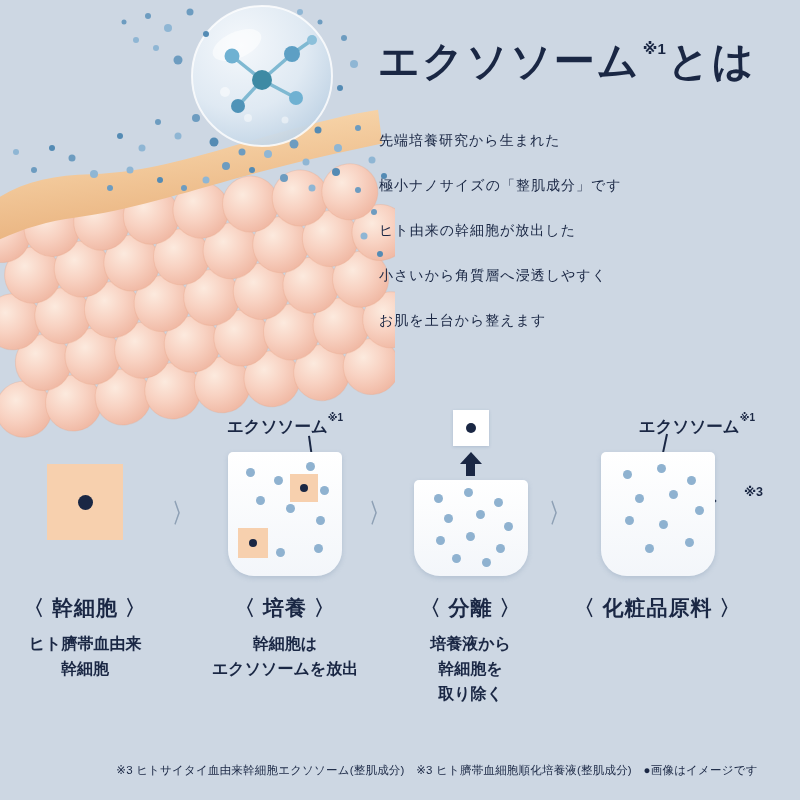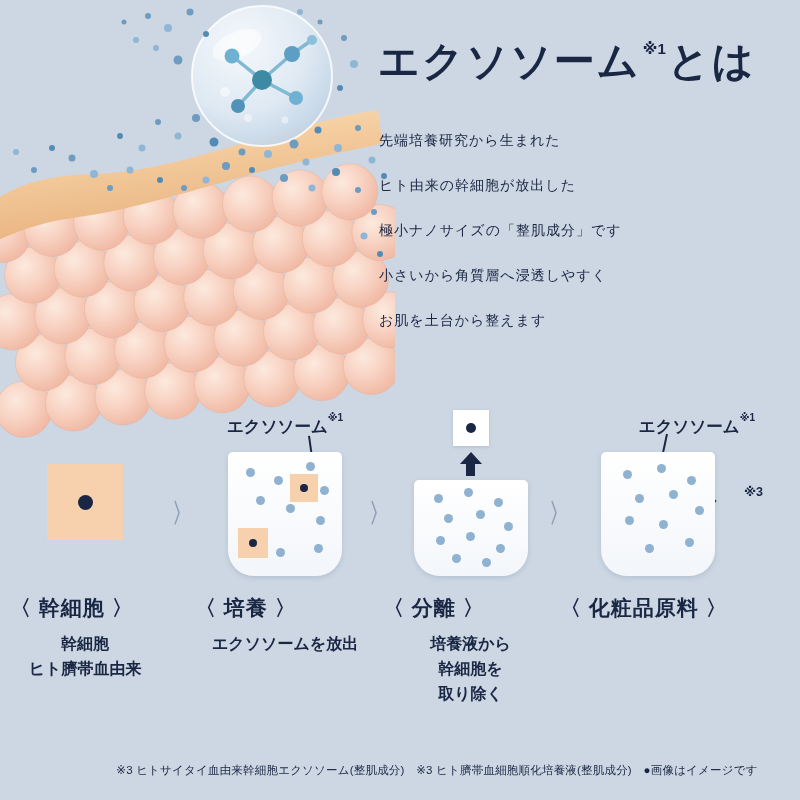--- a/index.html
+++ b/index.html
@@ -14,21 +14,21 @@
   .page{position:relative;width:800px;height:800px;background:var(--bg);overflow:hidden}
 
   .skin-art{position:absolute;left:0;top:0}
 
   .title{position:absolute;left:378px;top:34px;font-size:41px;font-weight:600;letter-spacing:2px;white-space:nowrap}
   .title sup{font-size:15px;font-weight:600;position:relative;top:-6px;letter-spacing:0;margin:0 2px}
   .desc{position:absolute;left:379px;top:118px}
   .desc p{font-size:14px;font-weight:500;line-height:45px;letter-spacing:1px;white-space:nowrap}
 
   .process{position:absolute;left:0;top:408px;width:800px;height:330px}
-  .step{position:absolute;top:0;display:flex;flex-direction:column;}
+  .step{position:absolute;top:0;display:flex;flex-direction:column;align-items:center}
   .visual{position:relative;width:100%;height:168px}
   .step-label{margin-top:18px;font-size:21px;font-weight:700;letter-spacing:1px;white-space:nowrap}
   .caption{margin-top:9px;text-align:center}
   .caption p{font-size:16px;font-weight:600;line-height:25px;white-space:nowrap}
   .chev{position:absolute;top:88px;width:28px;text-align:center;font-size:26px;color:#8ea0b5;font-weight:600;transform:scaleX(.75)}
 
   .big-square{position:absolute;left:37px;top:56px;width:76px;height:76px;background:var(--peach);display:flex;align-items:center;justify-content:center}
   .navy-dot{border-radius:50%;background:var(--navy);display:block}
   .d15{width:15px;height:15px}
   .d10{width:10px;height:10px}
@@ -192,38 +192,38 @@
         <circle cx="364" cy="236" r="3.5" fill="#8fb6d4"></circle>
         <circle cx="380" cy="254" r="3" fill="#548bb4"></circle>
     </g>
   </svg>
 
   <h1 class="title">
     <span>エクソソーム</span><sup>※1</sup><span>とは</span>
   </h1>
   <div class="desc">
     <p>先端培養研究から生まれた</p>
+    <p>極小ナノサイズの「整肌成分」です</p>
     <p>ヒト由来の幹細胞が放出した</p>
-    <p>極小ナノサイズの「整肌成分」です</p>
     <p>小さいから角質層へ浸透しやすく</p>
     <p>お肌を土台から整えます</p>
   </div>
 
   <div class="process">
 
     <div class="step" style="left:10px;width:150px">
       <div class="visual">
         <div class="big-square">
             <span class="navy-dot d15"></span>
           </div>
       </div>
       <div class="step-label">〈 幹細胞 〉</div>
       <div class="caption">
+        <p>ヒト臍帯血由来</p>
         <p>幹細胞</p>
-        <p>ヒト臍帯血由来</p>
       </div>
     </div>
 
     <div class="chev" style="left:168px">〉</div>
 
     <div class="step" style="left:195px;width:180px">
       <div class="visual">
         <div class="anno"><span>エクソソーム</span><sup>※1</sup></div>
         <div class="pointer" style="left:113px;top:28px;height:26px;transform:rotate(-8deg)"></div>
         <div class="beaker bk-tall">
@@ -239,20 +239,21 @@
           <div class="osq" style="left:10px;top:76px;width:30px;height:30px">
               <span class="navy-dot d8"></span>
             </div>
           <div class="osq" style="left:62px;top:22px;width:28px;height:28px">
               <span class="navy-dot d8"></span>
             </div>
         </div>
       </div>
       <div class="step-label">〈 培養 〉</div>
       <div class="caption">
+        <p>幹細胞は</p>
         <p>エクソソームを放出</p>
       </div>
     </div>
 
     <div class="chev" style="left:365px">〉</div>
 
     <div class="step" style="left:383px;width:175px">
       <div class="visual">
         <div class="wsq">
             <span class="navy-dot d10"></span>

